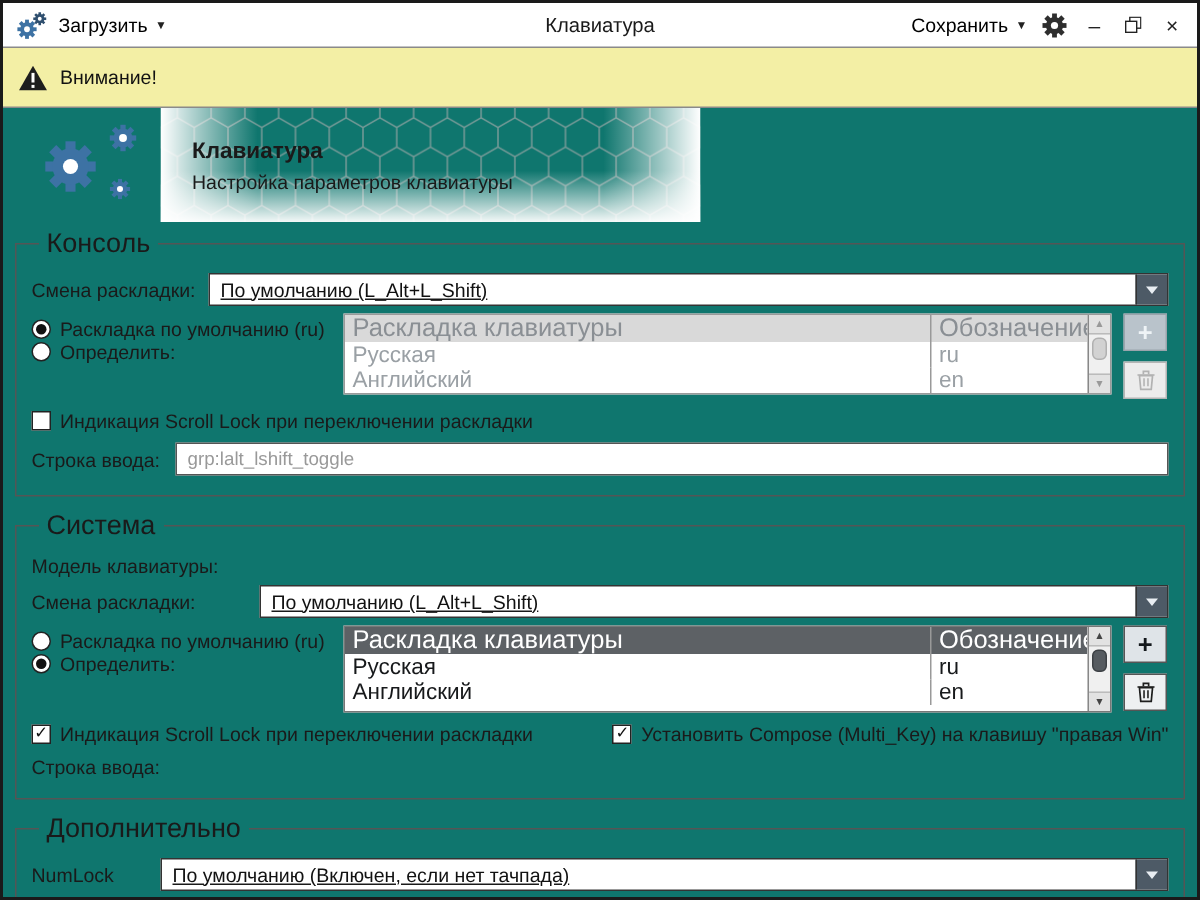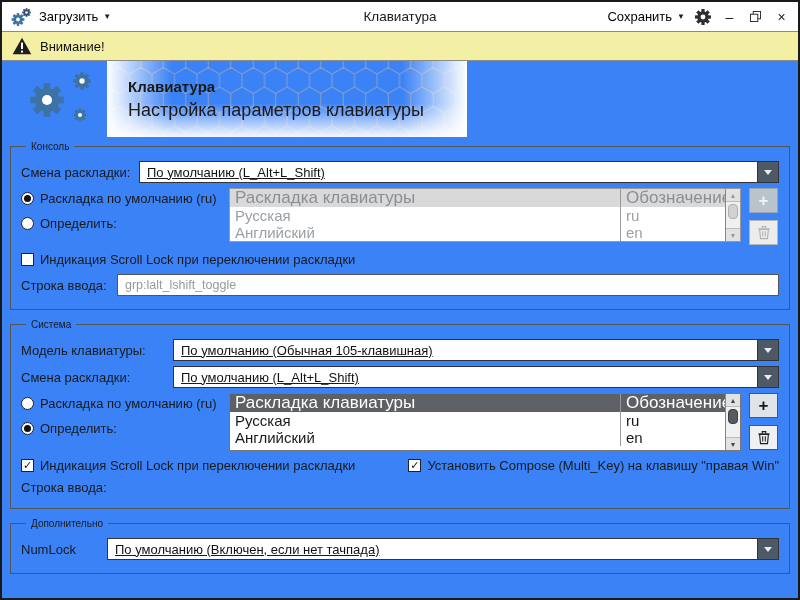--- a/index.html
+++ b/index.html
@@ -1,44 +1,44 @@
 <!DOCTYPE html>
 <html><head>
 <meta charset="utf-8">
 <style>
   * { box-sizing: border-box; margin: 0; padding: 0; }
   html,body { width:800px; height:600px; }
   body { font-family: "Liberation Sans", "DejaVu Sans", sans-serif; font-size:13px; color:#1a1a1a; background:#fff; }
-  .window { width:800px; height:600px; border:2px solid #1a1a1a; background:#3b82f6; display:flex; flex-direction:column; overflow:hidden; }
+  .window { width:800px; height:600px; border:2px solid #1a1a1a; background:#0f766e; display:flex; flex-direction:column; overflow:hidden; }
 
   
   .titlebar { height:30px; flex:none; display:flex; align-items:center; padding:0 8px; border-bottom:1px solid #8a8a8a; position:relative; background:#fff; }
   .tb-left { display:flex; align-items:center; gap:7px; }
   .tb-title { position:absolute; left:0; right:0; text-align:center; pointer-events:none; font-size:13.5px; }
   .tb-right { margin-left:auto; display:flex; align-items:center; gap:9px;justify-content:center; }
   .tb-menu { background:none; border:none; font:inherit; display:flex; align-items:center; gap:5px; cursor:pointer; }
   .caret { font-size:8px; color:#222; line-height:1; }
   .winctl { width:17px; text-align:center; font-size:14px; line-height:16px; color:#222; cursor:pointer; display:inline-flex; align-items:center; justify-content:center; height:18px; }
   .gearbtn { display:inline-flex; cursor:pointer; }
 
   
-  .warnbar { height:29px; flex:none; background:#f3efa5; border-bottom:1px solid #8a8a8a; display:flex; align-items:center; gap:8px; padding:0 10px; }
+  .warnbar { height:40px; flex:none; background:#f3efa5; border-bottom:1px solid #8a8a8a; display:flex; align-items:center; gap:8px; padding:0 10px; }
   .warn-text { font-size:13px; color:#111; }
 
   
   .header { height:76px; flex:none; position:relative; display:flex; align-items:center; padding:0 14px; overflow:hidden; }
   .hexbg { position:absolute; left:105px; top:0; }
   .logo { position:relative; z-index:2; margin-right:22px; display:inline-flex; }
   .header-text { position:relative; z-index:2; }
   .h-title { font-weight:bold; font-size:15px; margin-bottom:5px; }
-  .h-sub { font-size:18px; }
+  .h-sub { font-size:13px; }
 
   
   fieldset.fs { margin:4px 8px 5px; border:1px solid #555; padding:4px 10px 8px; }
-  fieldset.fs legend { padding:0 5px; margin-left:5px; font-size:10px; }
+  fieldset.fs legend { padding:0 5px; margin-left:5px; font-size:18px; }
   .row { display:flex; align-items:center; margin:5px 0; }
   .row > label.flabel { flex:none; padding-right:8px; }
   .lbl-console-switch { width:118px; }
   .lbl-system { width:152px; }
   .lbl-input { width:96px; }
   .lbl-numlock { width:86px; }
 
   
   .combo { flex:1; height:22px; border:1px solid #333; background:#fff; display:flex; align-items:center; cursor:pointer;text-decoration:underline; }
   .combo-val { flex:1; padding:0 7px; white-space:nowrap; overflow:hidden; color:#111; }
@@ -46,21 +46,21 @@
   .tri-down { width:0; height:0; border-left:4px solid transparent; border-right:4px solid transparent; border-top:5px solid #e8edf2; }
 
   
   .opt { display:flex; align-items:center; gap:6px; cursor:pointer; }
   .rb { width:13px; height:13px; border:1px solid #222; border-radius:50%; background:#fff; display:inline-flex; align-items:center; justify-content:center; flex:none; }
   .rb.checked::after { content:""; width:7px; height:7px; border-radius:50%; background:#111; }
   .cb { width:13px; height:13px; border:1px solid #222; background:#fff; display:inline-flex; align-items:center; justify-content:center; font-size:11px; font-weight:bold; color:#111; flex:none; line-height:1; }
 
   
   .table-row { align-items:flex-start; }
-  .radio-col { width:208px; flex:none; display:flex; flex-direction:column; gap:10px; padding-top:3px; }
+  .radio-col { width:208px; flex:none; display:flex; flex-direction:column; padding-top:3px; }
   .tbl-wrap { flex:1; display:flex; border:1px solid #777; background:#fff; }
   .tbl-main { flex:1; display:flex; flex-direction:column; overflow:hidden; }
   .tbl-head { display:flex; height:18px; line-height:18px; font-size:17px; flex:none; }
   .tbl-rowline { display:flex; height:17px; line-height:17px; font-size:15px; flex:none; }
   .c1 { flex:1; padding:0 5px; white-space:nowrap; overflow:hidden; }
   .c2 { width:105px; flex:none; padding:0 5px; border-left:1px solid #999; }
   .fs-console .tbl-head { background:#d9d9d9; color:#8a8f94; }
   .fs-console .tbl-rowline { color:#9aa0a5; }
   .fs-console .tbl-wrap { border-color:#9a9a9a; height:54px; }
   .fs-system .tbl-head { background:#5d6165; color:#fff; }
@@ -271,26 +271,20 @@
       <label class="flabel lbl-input">Строка ввода:</label>
       <input class="text-input" type="text" readonly="" value="grp:lalt_lshift_toggle" style="">
     </div>
   </fieldset>
 
   <fieldset class="fs fs-system">
     <legend>Система</legend>
 
     <div class="row">
       <label class="flabel lbl-system">Модель клавиатуры:</label>
-      <div class="combo">
-        <span class="combo-val">По умолчанию (Обычная 105-клавишная)</span>
-        <span class="combo-btn">
-            <span class="tri-down"></span>
-          </span>
-      </div>
     </div>
 
     <div class="row">
       <label class="flabel lbl-system">Смена раскладки:</label>
       <div class="combo">
         <span class="combo-val">По умолчанию (L_Alt+L_Shift)</span>
         <span class="combo-btn">
             <span class="tri-down"></span>
           </span>
       </div>

